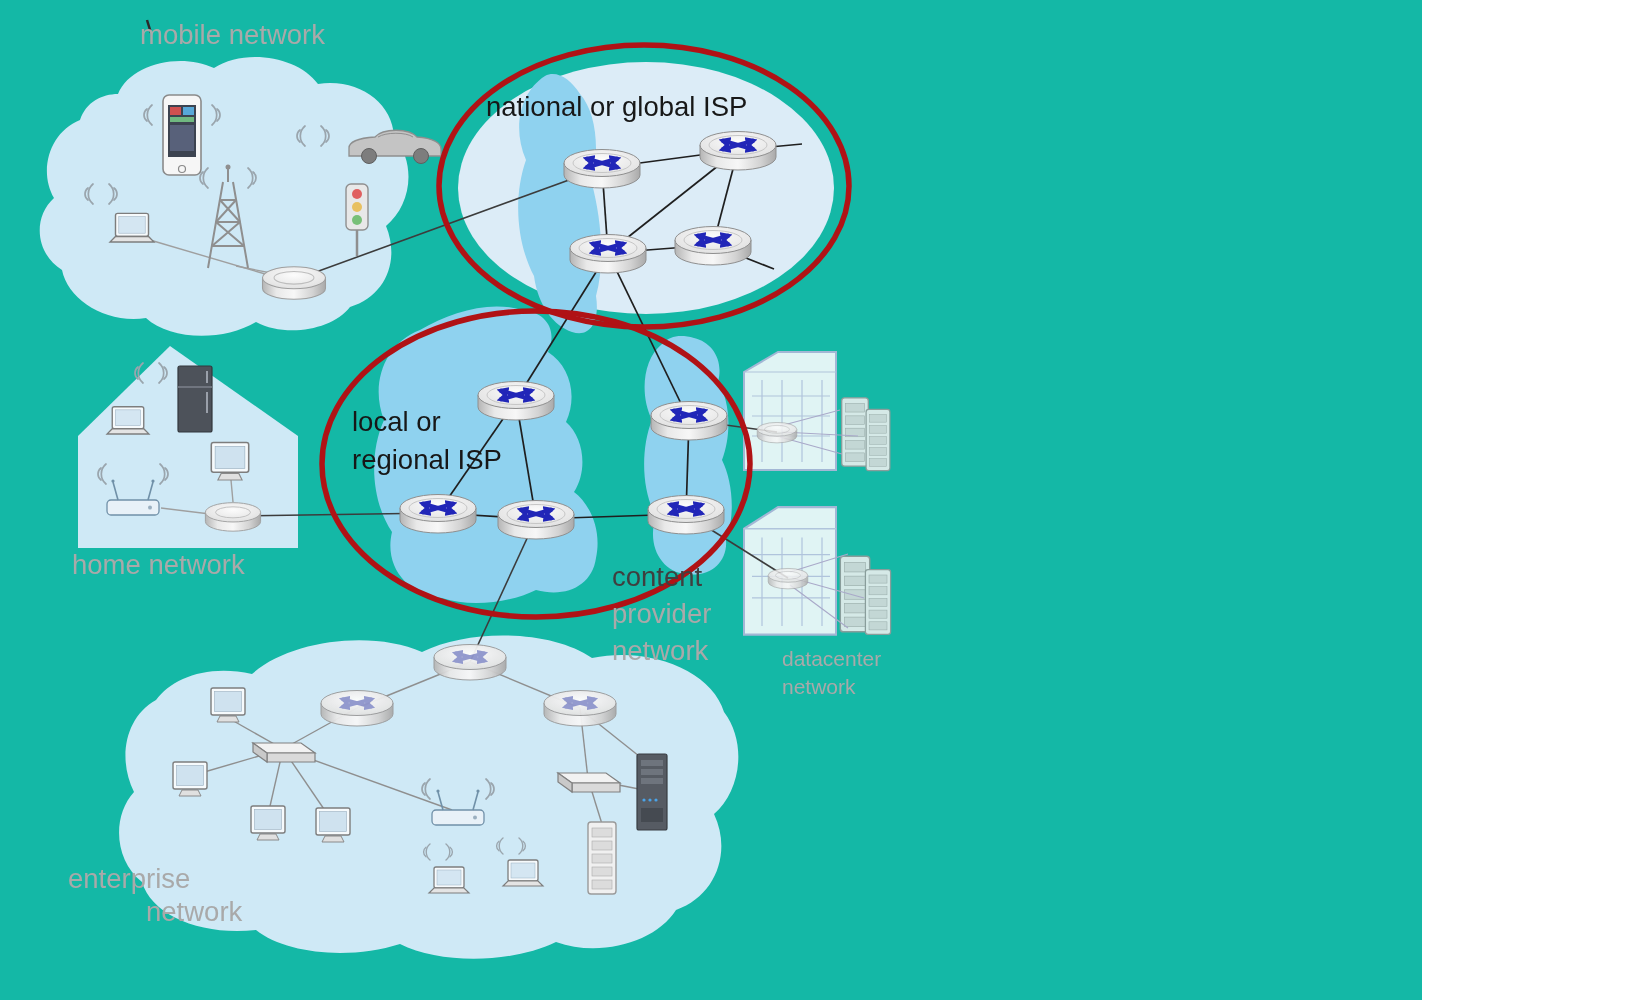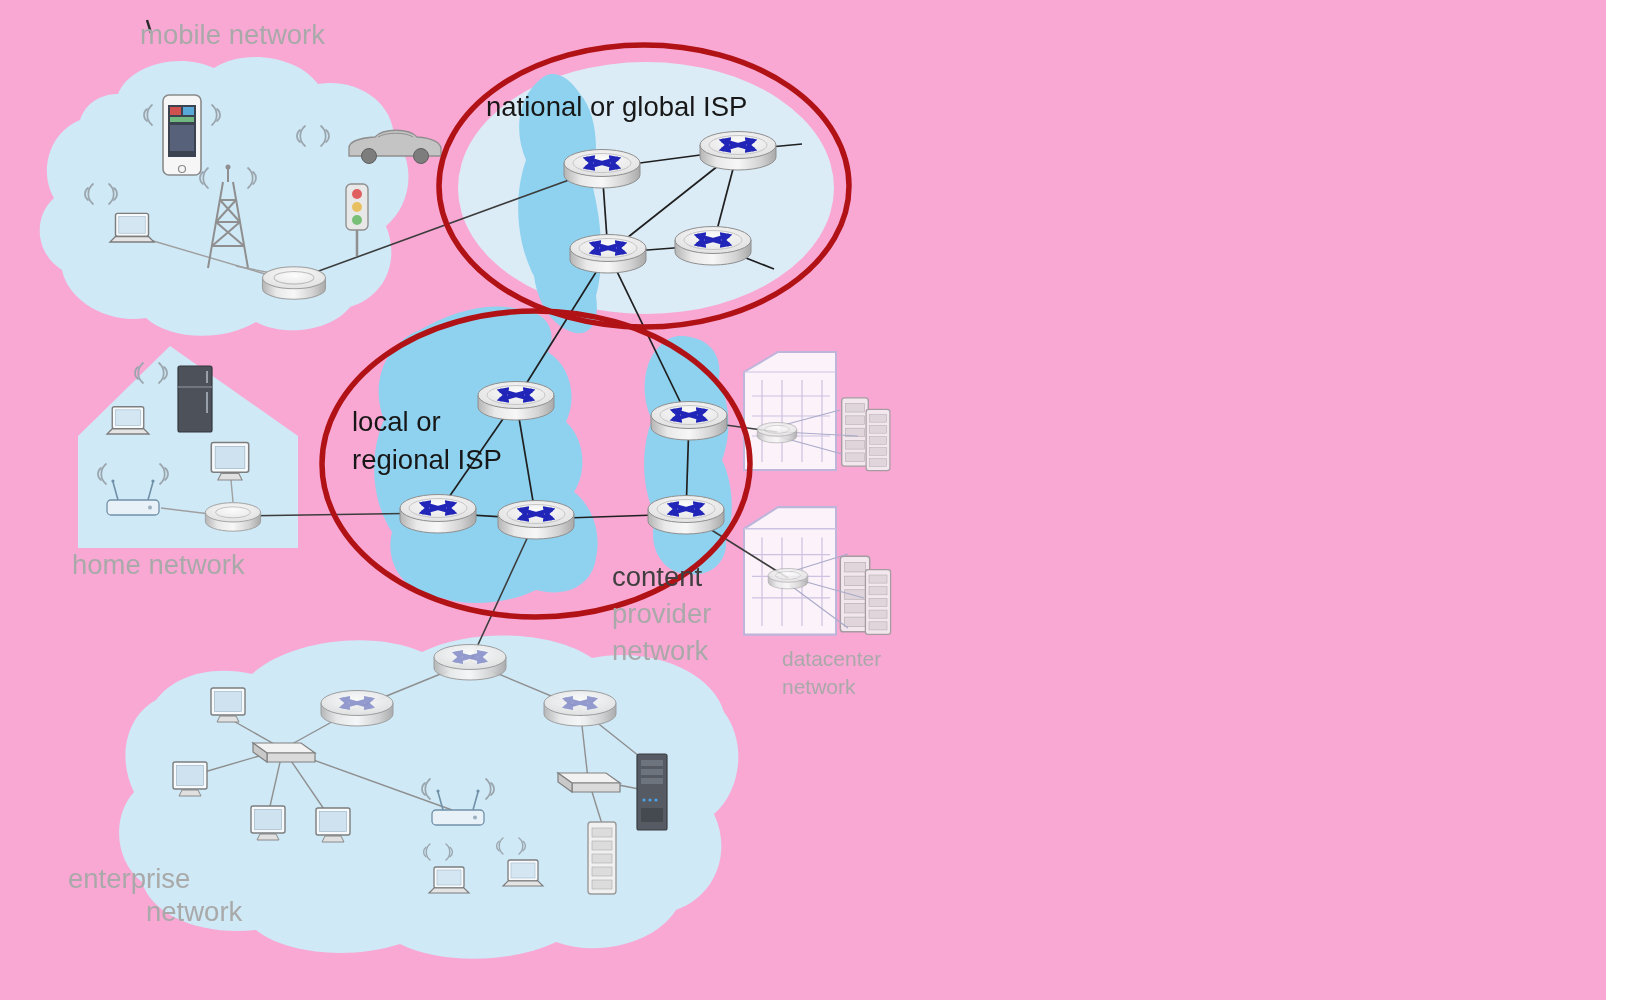--- a/index.html
+++ b/index.html
@@ -1,16 +1,16 @@
 <!DOCTYPE html>
 <html><head>
 <meta charset="utf-8">
 <style>
   html,body{margin:0;padding:0;background:#ffffff;}
-  .canvas{position:relative;width:1606px;height:1000px;background:#f9a8d4;overflow:hidden;}
+  .canvas{position:relative;width:1422px;height:1000px;background:#14b8a6;overflow:hidden;}
   svg{display:block;}
   .cloud{fill:#cfe9f6;stroke:none;}
   .wash{fill:#dcecf7;stroke:none;}
   .blob{fill:#8fd2ef;stroke:none;}
   .ann{fill:none;stroke:#b01215;stroke-width:5.5;}
   .lnk{stroke:#1f1f1f;stroke-width:1.7;}
   .acc{stroke:#3c3c3c;stroke-width:1.6;}
   .ent{stroke:#8f8f8f;stroke-width:1.4;}
   .dev{stroke:#9f9f9f;stroke-width:1.4;}
   .fan{stroke:#a9a9c9;stroke-width:1.1;}

